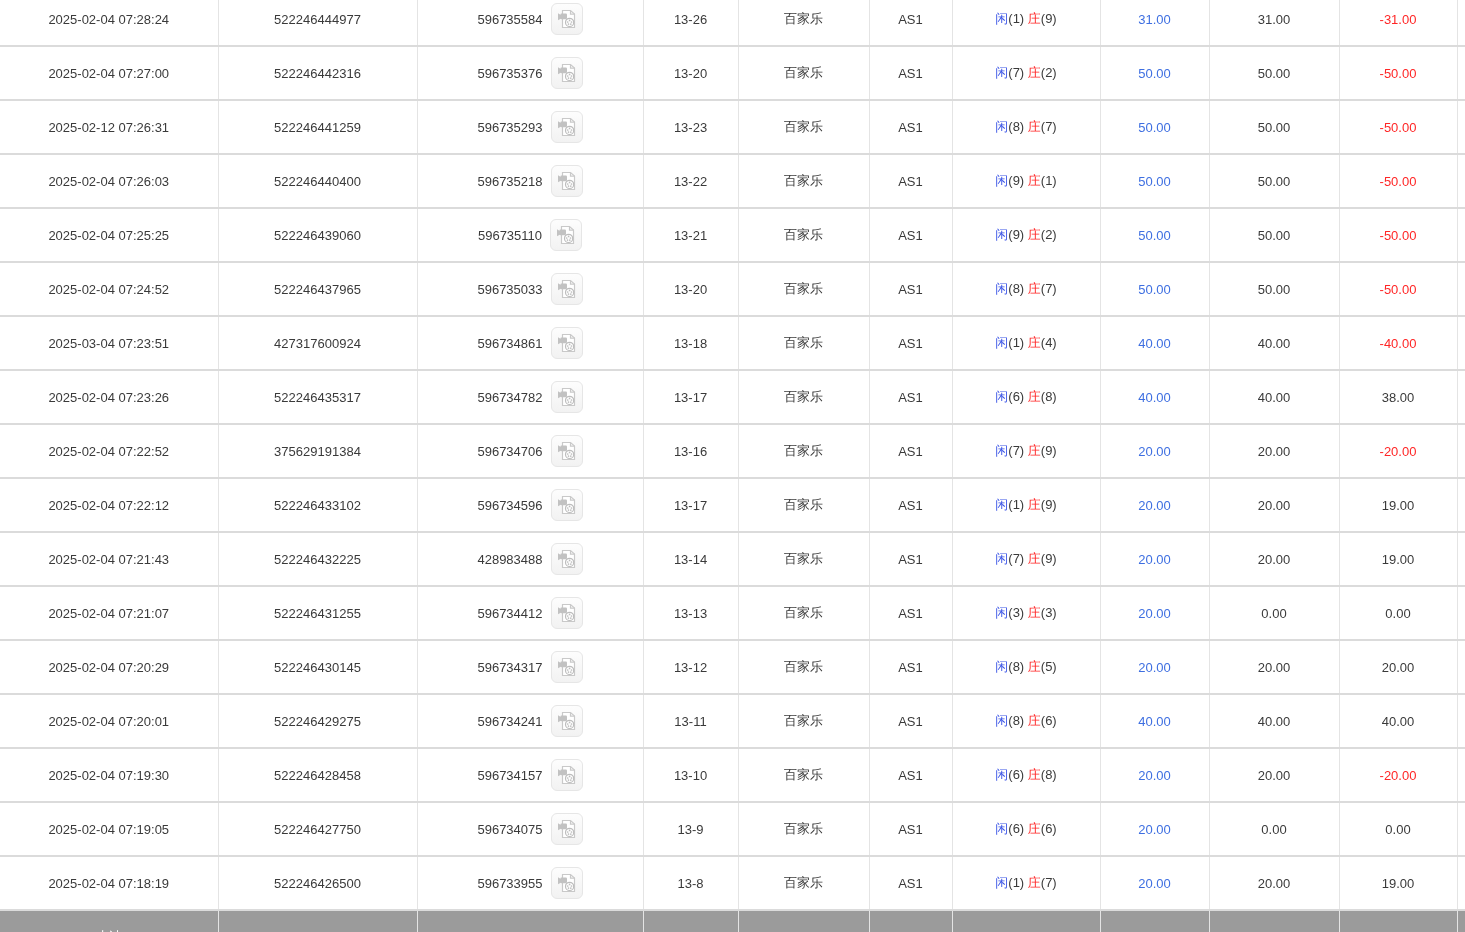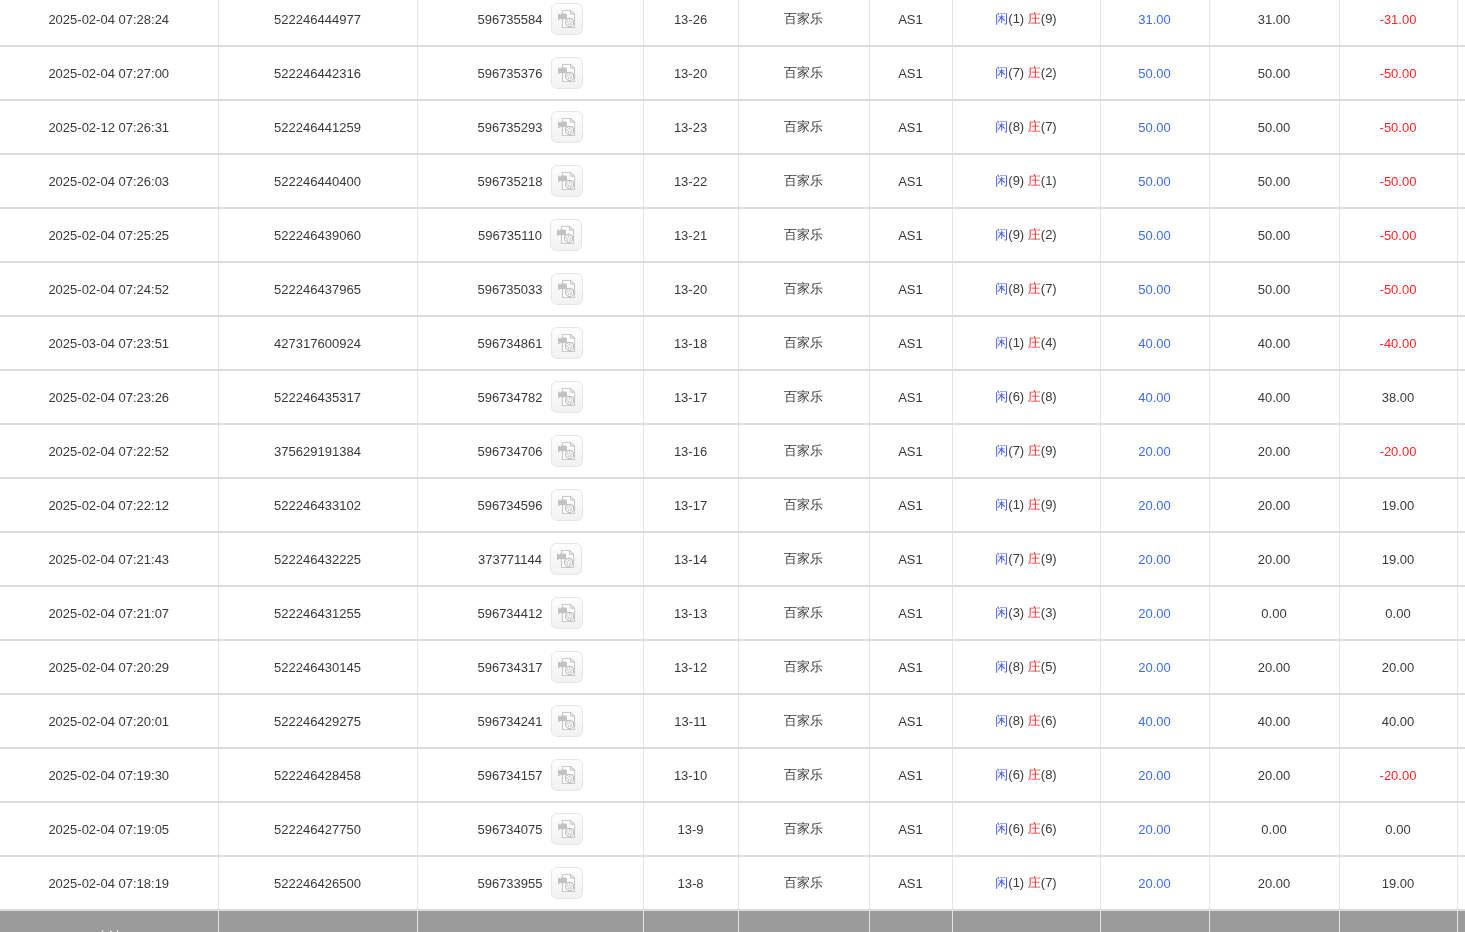--- a/index.html
+++ b/index.html
@@ -377,21 +377,21 @@
           <td><span class="player-lbl">闲</span><span class="score-num">(1)</span> <span class="banker-lbl">庄</span><span class="score-num">(9)</span></td>
           <td class="amount-link">20.00</td>
           <td>20.00</td>
           <td>19.00</td>
           <td class="cut-col"></td>
         </tr>
         <tr>
           <td class="time-col">2025-02-04 07:21:43</td>
           <td>522246432225</td>
           <td class="game-cell"><span class="num-wrap">
-              <span>373771144</span>
+              <span>428983488</span>
               <span class="video-btn">
                 <svg width="20" height="20" viewBox="0 0 20 20">
                   <path d="M5.5 1.5 h8 l4 3.6 v13.4 h-12 z" fill="#ffffff" stroke="#c9c9c9" stroke-width="1.2"></path>
                   <path d="M13.5 1.5 v3.6 h4" fill="none" stroke="#c9c9c9" stroke-width="1.2"></path>
                   <path d="M4.2 6.2 l-3.2 -1.9 v7 l3.2 -1.9 z" fill="#c2c2c2"></path>
                   <rect x="3.4" y="4.6" width="6.6" height="5.6" rx="1.1" fill="#c2c2c2"></rect>
                   <circle cx="12.6" cy="13.4" r="4.1" fill="#ffffff" stroke="#bdbdbd" stroke-width="1.2"></circle>
                   <circle cx="12.6" cy="11.4" r="0.85" fill="#bdbdbd"></circle>
                   <circle cx="10.7" cy="13.0" r="0.85" fill="#bdbdbd"></circle>
                   <circle cx="14.5" cy="13.0" r="0.85" fill="#bdbdbd"></circle>

